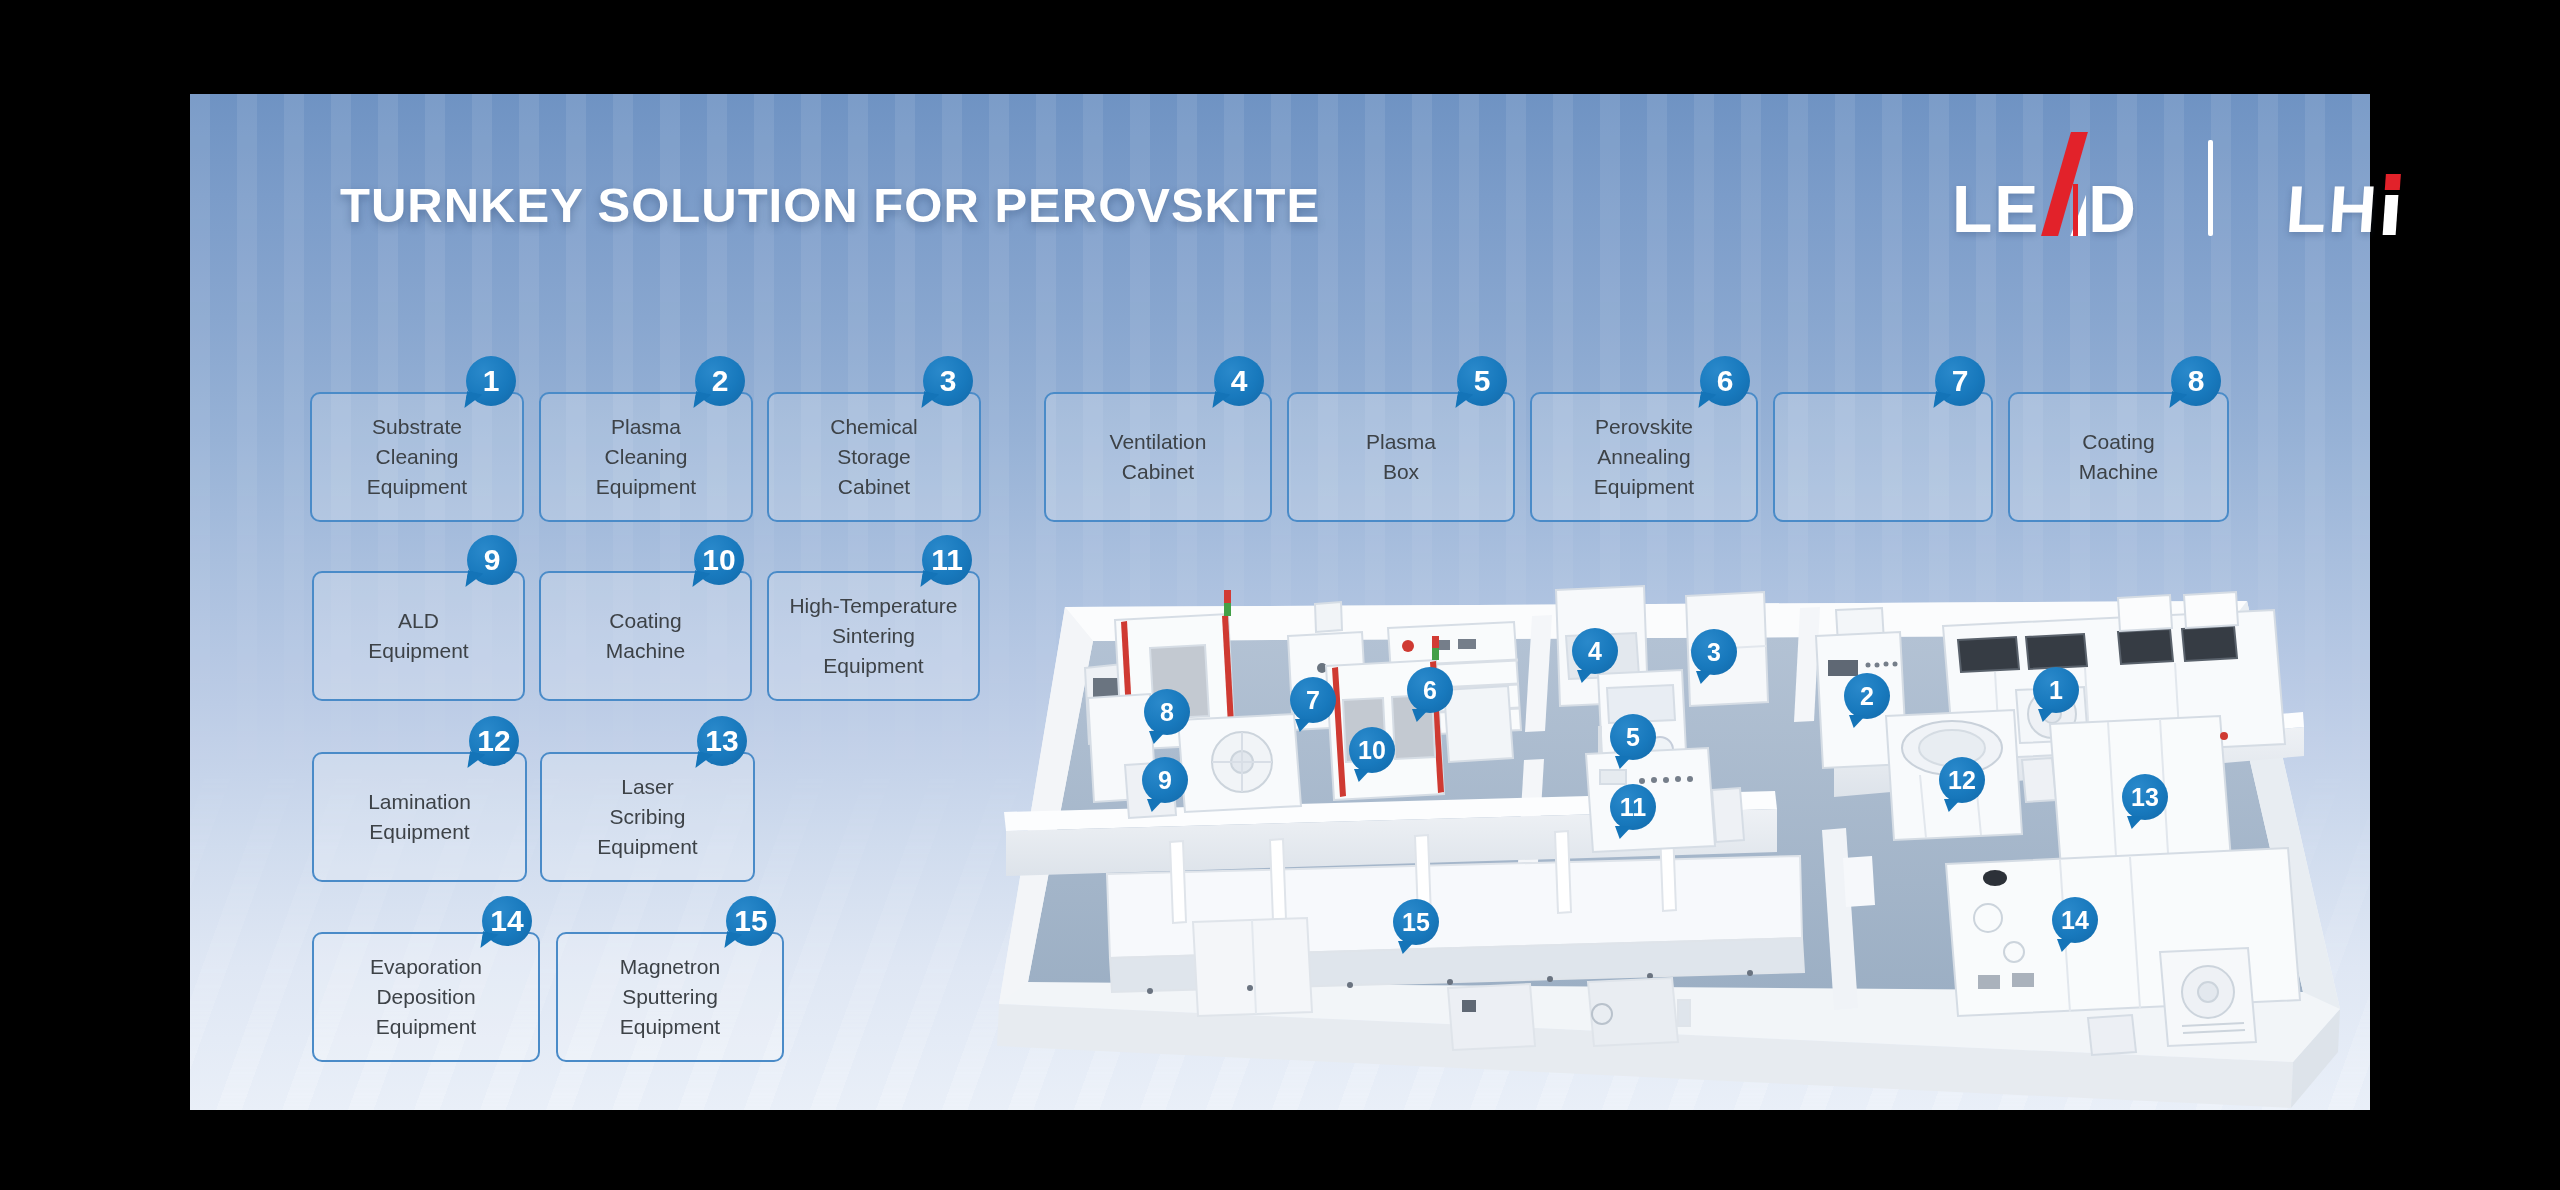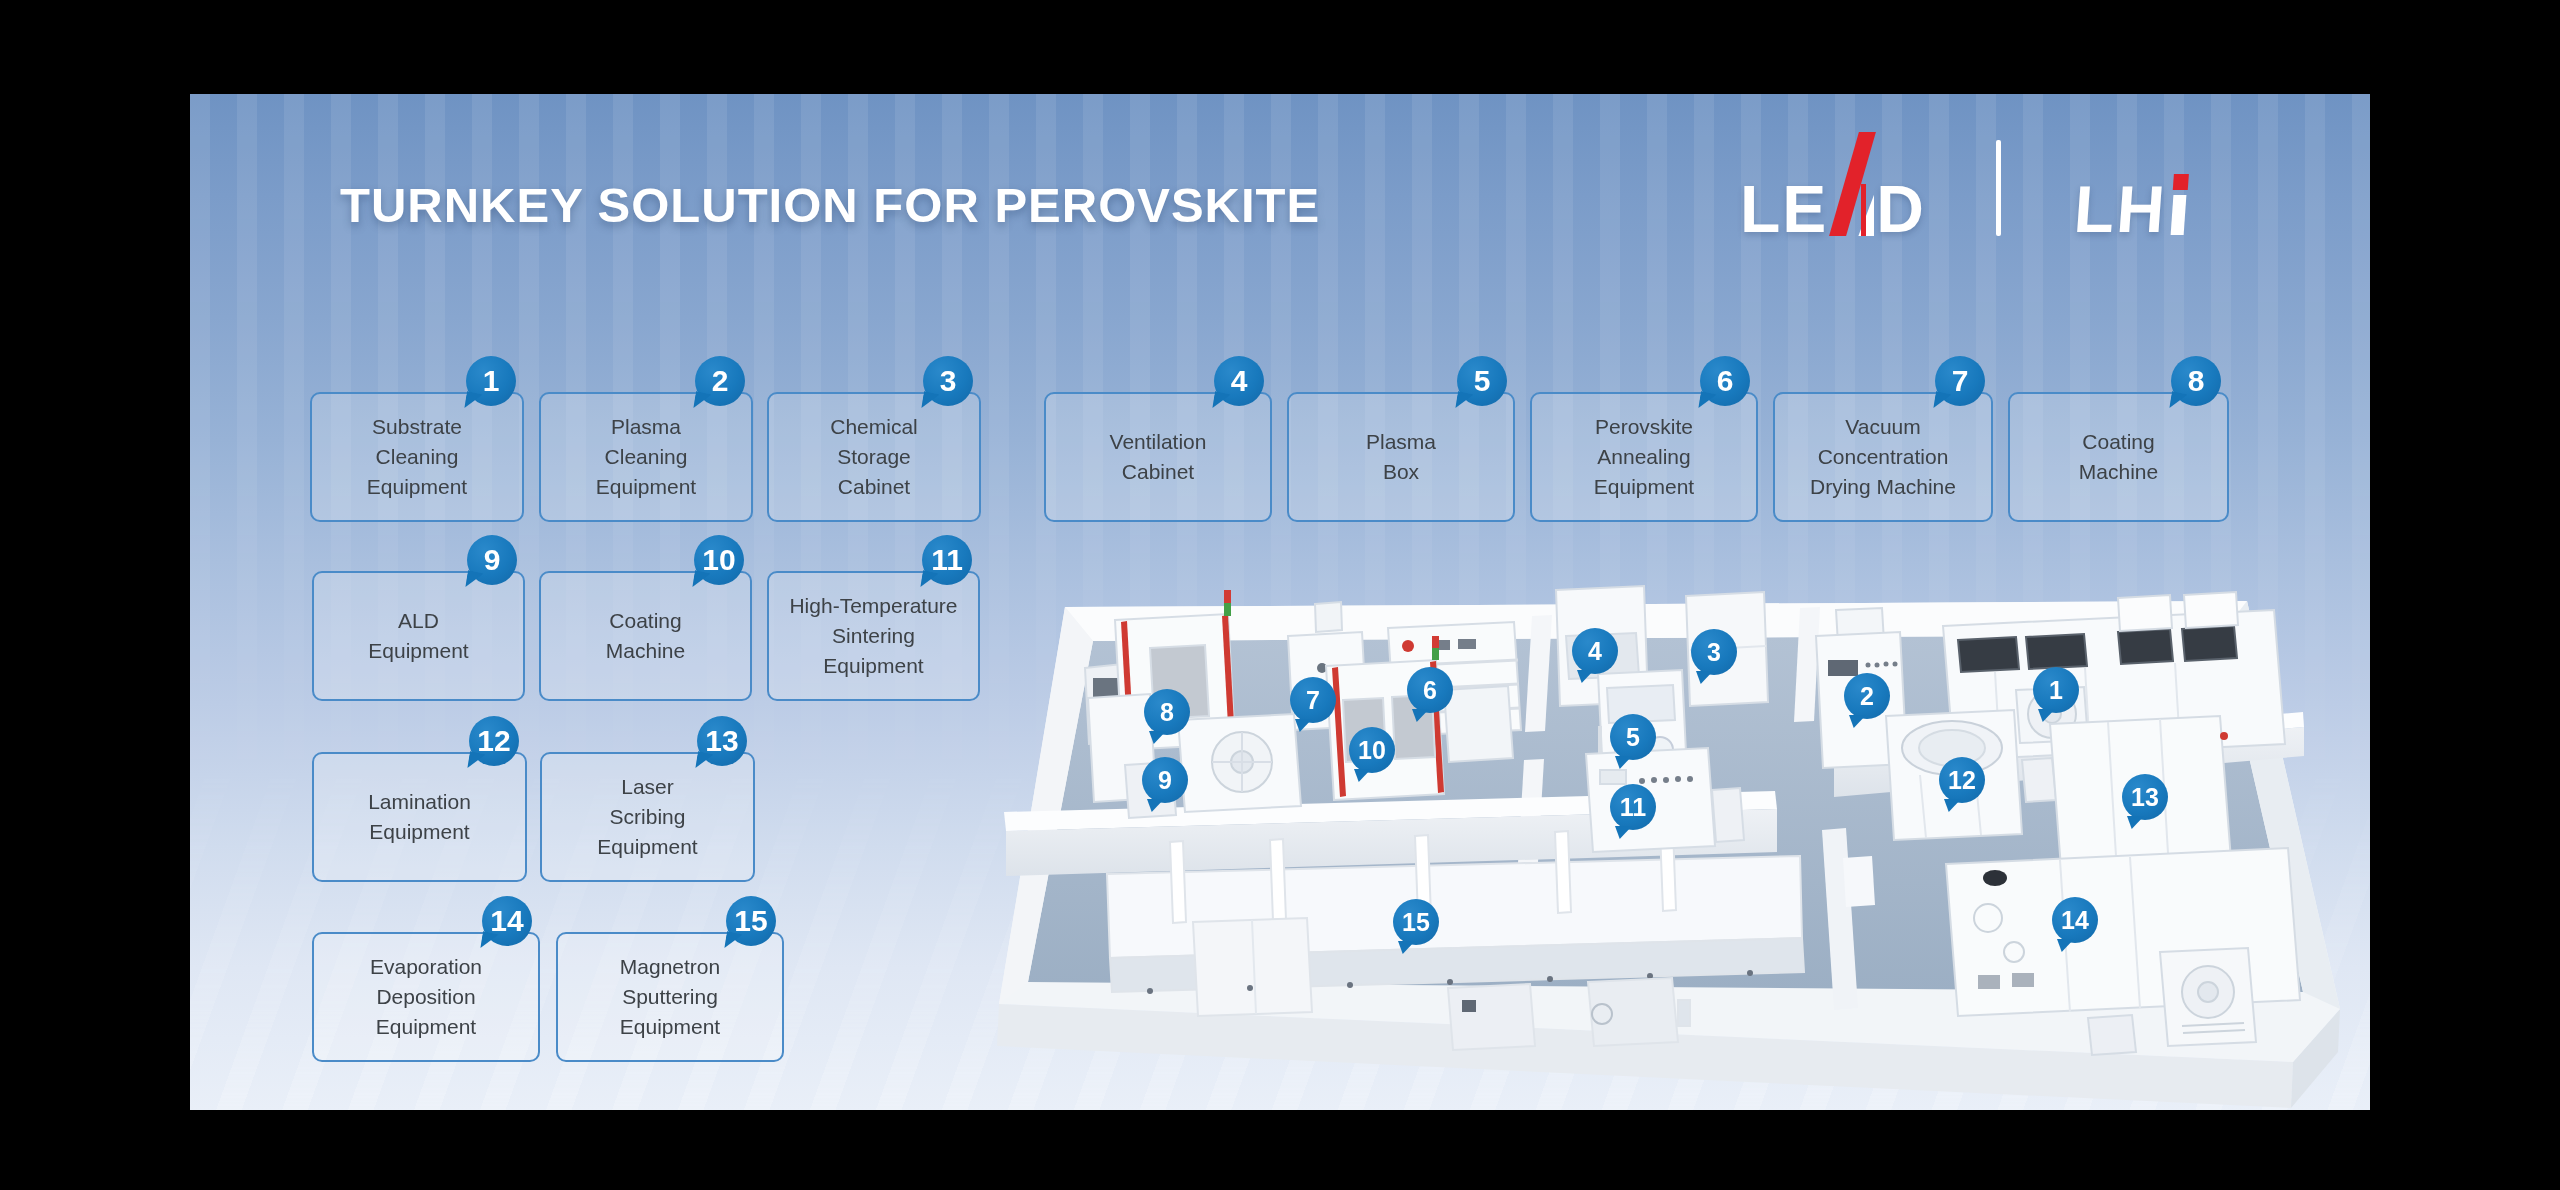--- a/index.html
+++ b/index.html
@@ -30,21 +30,21 @@
             mask-image:linear-gradient(0deg,#000 0%,rgba(0,0,0,.55) 10%,rgba(0,0,0,0) 34%);
   }
   
   .title{
     position:absolute;left:312px;top:172px;color:#fff;font-weight:bold;
     font-size:49px;line-height:67px;letter-spacing:1px;
     text-shadow:0 4px 8px rgba(30,55,95,.35);
     margin-left:28px;
   }
   
-  .logo-wrap{position:absolute;left:1740px;top:132px;height:104px;display:flex;align-items:flex-end;gap:44px;}
+  .logo-wrap{position:absolute;left:1952px;top:132px;height:104px;display:flex;align-items:flex-end;gap:44px;}
   .ltxt{font-size:66px;font-weight:bold;color:#fff;line-height:0.82;letter-spacing:2px;
         text-shadow:0 3px 6px rgba(30,55,95,.25);}
   .lead{display:flex;align-items:flex-end;position:relative;}
   .lead-slash{position:relative;display:inline-block;width:48px;height:104px;}
   .lead-slash::before{content:"";position:absolute;left:16px;top:0;width:17px;height:104px;
         background:#e2222a;transform:skewX(-16deg);}
   .lead-slash::after{content:"";position:absolute;left:33px;top:52px;width:5px;height:52px;
         background:#e2222a;}
   .lead-slash .a-frag{position:absolute;right:2px;bottom:0;width:16px;height:42px;background:#fff;
         clip-path:polygon(100% 0,100% 100%,0 100%);}
@@ -315,23 +315,20 @@
 Box</span>
       <div class="badge badge-lg">5</div>
     </div>
     <div class="legend-box" style="left: 1530px; top: 392px; width: 228px; height: 130px;">
       <span class="box-label">Perovskite
 Annealing
 Equipment</span>
       <div class="badge badge-lg">6</div>
     </div>
     <div class="legend-box" style="left: 1773px; top: 392px; width: 220px; height: 130px;">
-      <span class="box-label">Vacuum
-Concentration
-Drying Machine</span>
       <div class="badge badge-lg">7</div>
     </div>
     <div class="legend-box" style="left: 2008px; top: 392px; width: 221px; height: 130px;">
       <span class="box-label">Coating
 Machine</span>
       <div class="badge badge-lg">8</div>
     </div>
     <div class="legend-box" style="left: 312px; top: 571px; width: 213px; height: 130px;">
       <span class="box-label">ALD
 Equipment</span>

